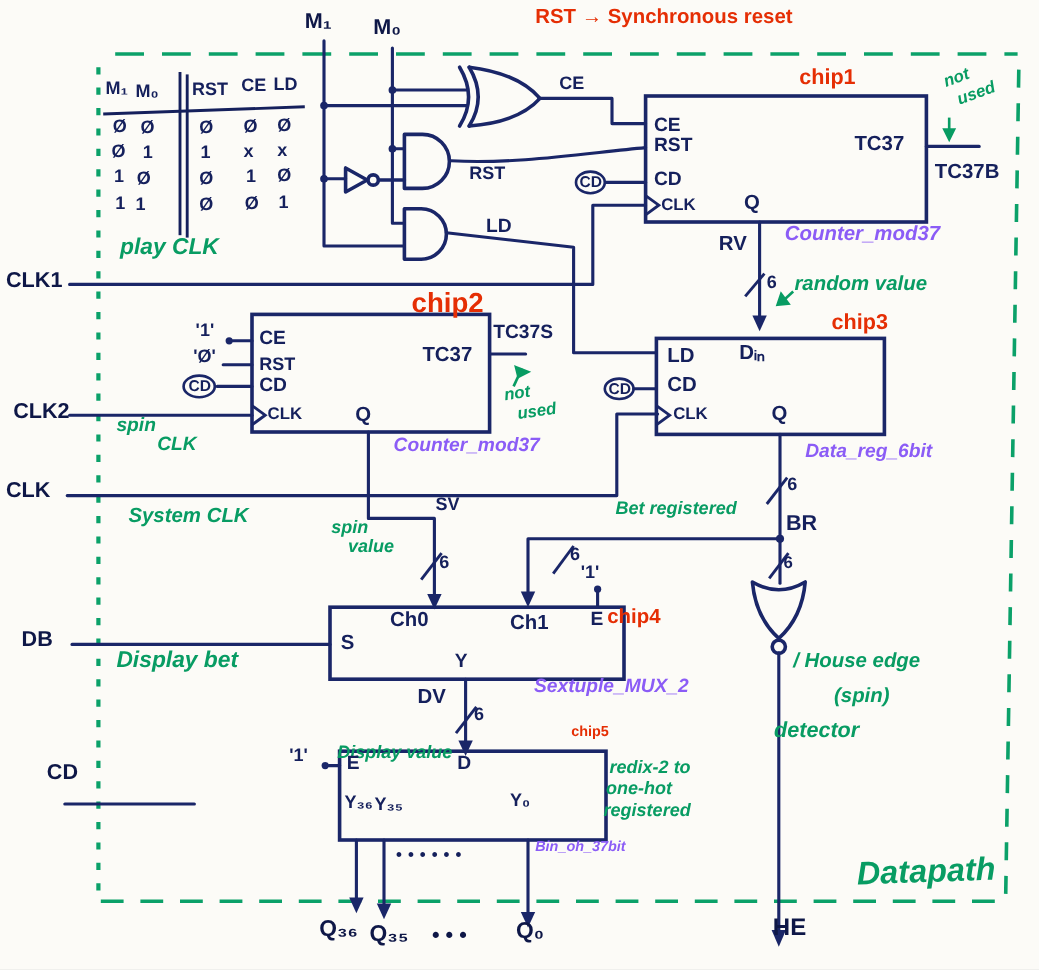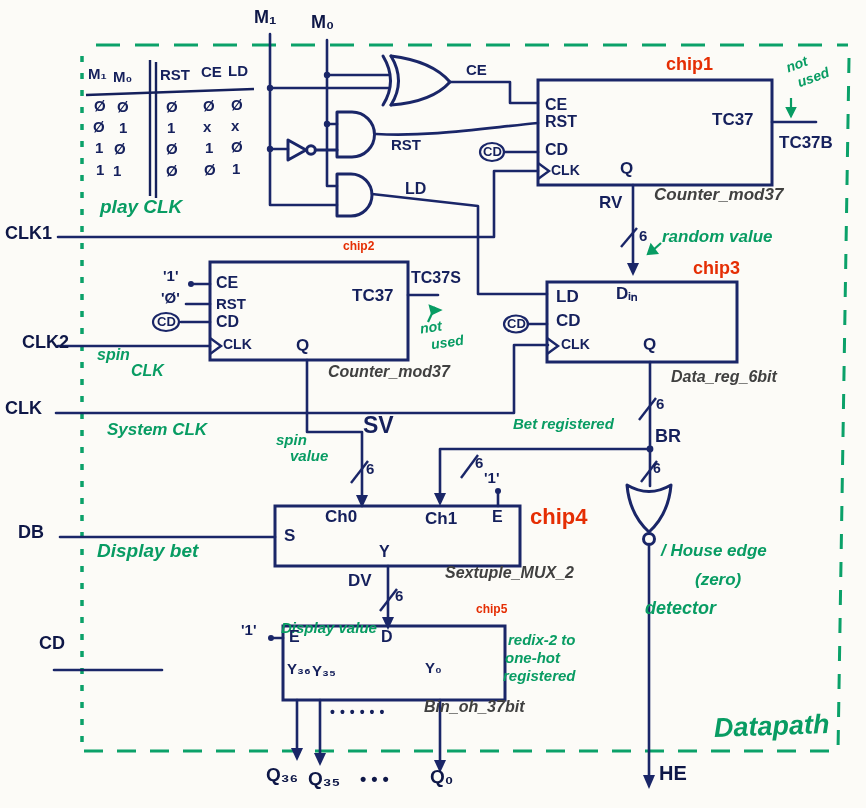--- a/index.html
+++ b/index.html
@@ -3,21 +3,21 @@
 <meta charset="utf-8">
 <style>
   html,body{margin:0;padding:0;background:#e8e8e4;}
   .stage{position:relative;width:866px;height:808px;background:#fcfbf7;overflow:hidden;
          font-family:Liberation Sans, sans-serif;}
   svg{position:absolute;left:0;top:0;}
   .t{position:absolute;color:#15205c;font-weight:700;font-size:15px;line-height:1.05;white-space:pre;}
   .sig{color:#0e1747;font-size:18px;}
   .g{color:#089c63;font-style:italic;}
   .r{color:#e52e04;}
-  .b{color:#404040;font-style:italic;}
+  .b{color:#8b5cf6;font-style:italic;}
   .small{font-size:13px;}
 </style>
 </head>
 <body>
 
 <div class="stage">
 
 <svg width="866" height="808" viewBox="0 0 866 808">
 
   <g stroke="#0ba169" stroke-width="3" fill="none">
@@ -201,20 +201,21 @@
         <polygon points="787,108 795,108 791,116"></polygon>
     <path d="M428,322 L435,307" fill="none"></path>
         <polygon points="430,306 440,310 432,314"></polygon>
     <path d="M661,243 L651,252" fill="none"></path>
         <polygon points="648,254 657,253 651,245"></polygon>
   </g>
 </svg>
 
 <div class="t sig" style="left:254px;top:8px">M₁</div>
 <div class="t sig" style="left:311px;top:13px">M₀</div>
+<div class="t r" style="left:446px;top:5px;font-size:17px">RST → Synchronous reset</div>
 
 <div class="t" style="left:88px;top:66px">M₁</div>
 <div class="t" style="left:113px;top:69px">M₀</div>
 <div class="t" style="left:160px;top:67px">RST</div>
 <div class="t" style="left:201px;top:64px">CE</div>
 <div class="t" style="left:228px;top:63px">LD</div>
 <div class="t" style="left:94px;top:98px">Ø</div>
 <div class="t" style="left:117px;top:99px">Ø</div>
 <div class="t" style="left:166px;top:99px">Ø</div>
 <div class="t" style="left:203px;top:98px">Ø</div>
@@ -250,92 +251,92 @@
 <div class="t" style="left:779px;top:134px;font-size:17px">TC37B</div>
 <div class="t g" style="left:786px;top:57px;font-size:14px;transform:rotate(-20deg)">not</div>
 <div class="t g" style="left:797px;top:70px;font-size:14px;transform:rotate(-20deg)">used</div>
 <div class="t b" style="left:654px;top:186px;font-size:17px">Counter_mod37</div>
 <div class="t" style="left:599px;top:194px;font-size:17px">RV</div>
 <div class="t" style="left:639px;top:228px">6</div>
 <div class="t g" style="left:662px;top:228px;font-size:17px">random value</div>
 
 <div class="t sig" style="left:5px;top:224px">CLK1</div>
 <div class="t g" style="left:100px;top:197px;font-size:19px">play CLK</div>
-<div class="t sig" style="left:22px;top:333px">CLK2</div>
+<div class="t sig" style="left:11px;top:333px">CLK2</div>
 <div class="t g" style="left:97px;top:347px;font-size:16px">spin</div>
 <div class="t g" style="left:131px;top:363px;font-size:16px">CLK</div>
 <div class="t sig" style="left:5px;top:399px">CLK</div>
 <div class="t g" style="left:107px;top:421px;font-size:17px">System CLK</div>
 <div class="t sig" style="left:18px;top:523px">DB</div>
 <div class="t g" style="left:97px;top:541px;font-size:19px">Display bet</div>
 <div class="t sig" style="left:39px;top:634px">CD</div>
 
-<div class="t r" style="left:343px;top:240px;font-size:12px">chip2</div>
+<div class="t r" style="left:343px;top:240px;font-size:23px">chip2</div>
 <div class="t" style="left:216px;top:275px;font-size:16px">CE</div>
 <div class="t" style="left:216px;top:296px;font-size:15px">RST</div>
 <div class="t" style="left:216px;top:314px;font-size:16px">CD</div>
 <div class="t" style="left:223px;top:337px;font-size:14px">CLK</div>
 <div class="t" style="left:352px;top:287px;font-size:17px">TC37</div>
 <div class="t" style="left:296px;top:337px;font-size:17px">Q</div>
 <div class="t" style="left:163px;top:268px">'1'</div>
 <div class="t" style="left:161px;top:290px">'Ø'</div>
 <div class="t small" style="left:157px;top:315px">CD</div>
 <div class="t" style="left:411px;top:270px;font-size:16px">TC37S</div>
 <div class="t g" style="left:420px;top:320px;font-size:14px;transform:rotate(-8deg)">not</div>
 <div class="t g" style="left:431px;top:335px;font-size:14px;transform:rotate(-8deg)">used</div>
 <div class="t b" style="left:328px;top:364px;font-size:16px">Counter_mod37</div>
-<div class="t" style="left:363px;top:413px;font-size:23px">SV</div>
+<div class="t" style="left:363px;top:413px;font-size:15px">SV</div>
 <div class="t" style="left:366px;top:461px">6</div>
 <div class="t g" style="left:276px;top:432px">spin</div>
 <div class="t g" style="left:290px;top:448px">value</div>
 
 <div class="t r" style="left:693px;top:259px;font-size:18px">chip3</div>
 <div class="t" style="left:556px;top:288px;font-size:17px">LD</div>
 <div class="t" style="left:556px;top:312px;font-size:17px">CD</div>
 <div class="t" style="left:561px;top:337px;font-size:14px">CLK</div>
 <div class="t" style="left:616px;top:285px;font-size:17px">Dᵢₙ</div>
 <div class="t" style="left:643px;top:336px;font-size:17px">Q</div>
 <div class="t small" style="left:507px;top:317px">CD</div>
 <div class="t b" style="left:671px;top:369px;font-size:16px">Data_reg_6bit</div>
 <div class="t" style="left:656px;top:396px">6</div>
 <div class="t" style="left:655px;top:427px;font-size:18px">BR</div>
 <div class="t g" style="left:513px;top:416px">Bet registered</div>
 
-<div class="t r" style="left:530px;top:505px;font-size:22px">chip4</div>
+<div class="t r" style="left:506px;top:505px;font-size:17px">chip4</div>
 <div class="t" style="left:284px;top:527px;font-size:17px">S</div>
 <div class="t" style="left:325px;top:508px;font-size:17px">Ch0</div>
 <div class="t" style="left:425px;top:510px;font-size:17px">Ch1</div>
 <div class="t" style="left:492px;top:509px;font-size:16px">E</div>
 <div class="t" style="left:379px;top:544px;font-size:16px">Y</div>
 <div class="t" style="left:484px;top:470px">'1'</div>
 <div class="t" style="left:475px;top:455px">6</div>
 <div class="t b" style="left:445px;top:565px;font-size:16px">Sextuple_MUX_2</div>
 <div class="t" style="left:348px;top:572px;font-size:17px">DV</div>
 <div class="t" style="left:395px;top:588px">6</div>
 <div class="t g" style="left:281px;top:620px">Display value</div>
 
 <div class="t r" style="left:476px;top:603px;font-size:12px">chip5</div>
 <div class="t" style="left:289px;top:629px;font-size:16px">E</div>
 <div class="t" style="left:381px;top:629px;font-size:16px">D</div>
 <div class="t" style="left:287px;top:661px">Y₃₆</div>
 <div class="t" style="left:312px;top:663px">Y₃₅</div>
 <div class="t" style="left:425px;top:660px">Y₀</div>
 <div class="t" style="left:241px;top:622px">'1'</div>
 <div class="t" style="left:330px;top:705px;font-size:14px;letter-spacing:5px">••••••</div>
-<div class="t b" style="left:424px;top:699px;font-size:16px">Bin_oh_37bit</div>
+<div class="t b" style="left:446px;top:699px;font-size:12px">Bin_oh_37bit</div>
 <div class="t g" style="left:508px;top:632px">redix-2 to</div>
 <div class="t g" style="left:505px;top:650px">one-hot</div>
 <div class="t g" style="left:503px;top:668px">registered</div>
 
 <div class="t sig" style="left:266px;top:765px;font-size:19px">Q₃₆</div>
 <div class="t sig" style="left:308px;top:769px;font-size:19px">Q₃₅</div>
 <div class="t sig" style="left:360px;top:770px">• • •</div>
 <div class="t sig" style="left:430px;top:767px;font-size:19px">Q₀</div>
-<div class="t sig" style="left:659px;top:763px;font-size:20px">HE</div>
+<div class="t sig" style="left:644px;top:763px;font-size:20px">HE</div>
 
 <div class="t" style="left:653px;top:461px;font-size:14px">6</div>
 <div class="t g" style="left:661px;top:542px;font-size:17px">/ House edge</div>
-<div class="t g" style="left:695px;top:571px;font-size:17px">(zero)</div>
+<div class="t g" style="left:695px;top:571px;font-size:17px">(spin)</div>
 <div class="t g" style="left:645px;top:599px;font-size:18px">detector</div>
 
 <div class="t g" style="left:714px;top:712px;font-size:27px;transform:rotate(-2deg)">Datapath</div>
 
 </div>
 
 </body></html>

